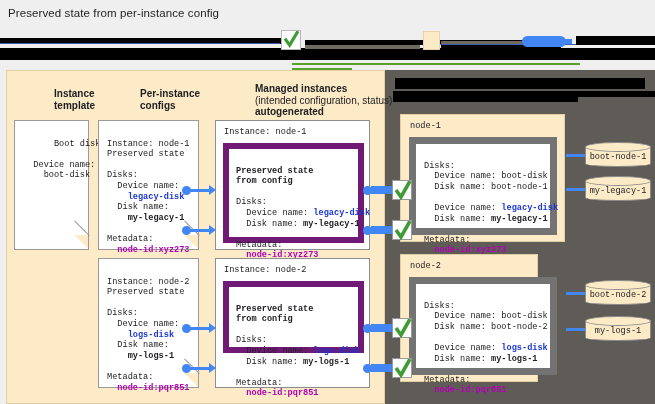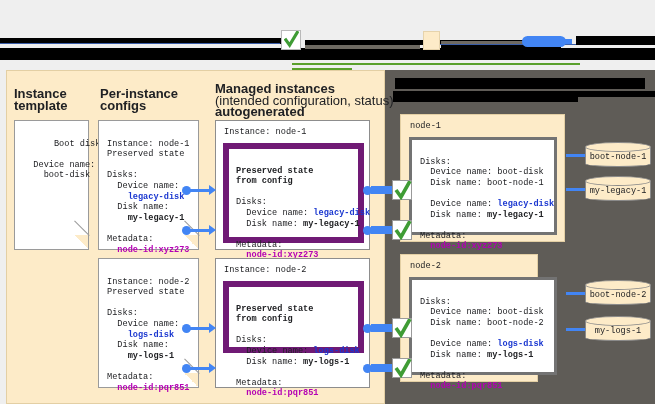--- a/index.html
+++ b/index.html
@@ -62,21 +62,21 @@
   .panel-right{
     position:absolute;left:385px;top:8px;width:270px;height:334px;
     background:#5f5c57;
   }
   .panel-right-head{
     position:absolute;left:0px;top:0px;width:270px;height:40px;
   }
 
   
   .col-head{
-    position:absolute;font-size:13px;line-height:11.5px;color:#202124;
+    position:absolute;font-size:10px;line-height:11.5px;color:#202124;margin-left:40px;
   }
   .col-head .b{font-weight:bold;}
   .col-head .n{font-weight:normal;}
 
   
   .doc{
     position:absolute;
     background:#ffffff;
     border:1px solid #9a9a9a;
     box-sizing:border-box;
@@ -118,21 +118,21 @@
 
   
   .node-card{
     position:absolute;background:#fdebc8;border:1px solid #e3cfa4;
     box-sizing:border-box;
     font-family:"Liberation Mono", monospace;
     font-size:8.6px;line-height:10.6px;color:#202124;white-space:pre;
   }
   .node-title{position:absolute;left:9px;top:6px;}
   .node-inner{
-    position:absolute;left:8px;background:#ffffff;border:3px solid #737373;
+    position:absolute;left:8px;background:#ffffff;border:7px solid #737373;
     box-sizing:border-box;padding:6px 8px;white-space:pre;
   }
 
   
   .dot{position:absolute;width:9px;height:9px;border-radius:50%;background:#4285f4;}
   .arrow{position:absolute;height:3px;background:#4285f4;}
   .arrowhead{
     position:absolute;width:0;height:0;
     border-top:5px solid transparent;border-bottom:5px solid transparent;
     border-left:7px solid #4285f4;
@@ -164,20 +164,21 @@
   .cyl .lbl{
     position:absolute;left:0;top:10px;width:100%;text-align:center;
   }
   .cyl-line{position:absolute;height:3px;background:#4285f4;}
 </style>
 </head>
 <body>
 
 <div id="root">
 
+  <div class="caption">Preserved state from per-instance config</div>
 
   <div class="legend">
     <div class="bar" style="left:0px;top:8px;width:282px;height:6px;"></div>
     <div class="blueline" style="left:0px;top:13px;width:280px;"></div>
     <div class="bar" style="left:0px;top:18px;width:655px;height:12px;"></div>
 
     <div class="legend-greenline"></div>
     <div class="legend-greenline2"></div>
 
     <div class="bar" style="left:305px;top:10px;width:240px;height:5px;"></div>

